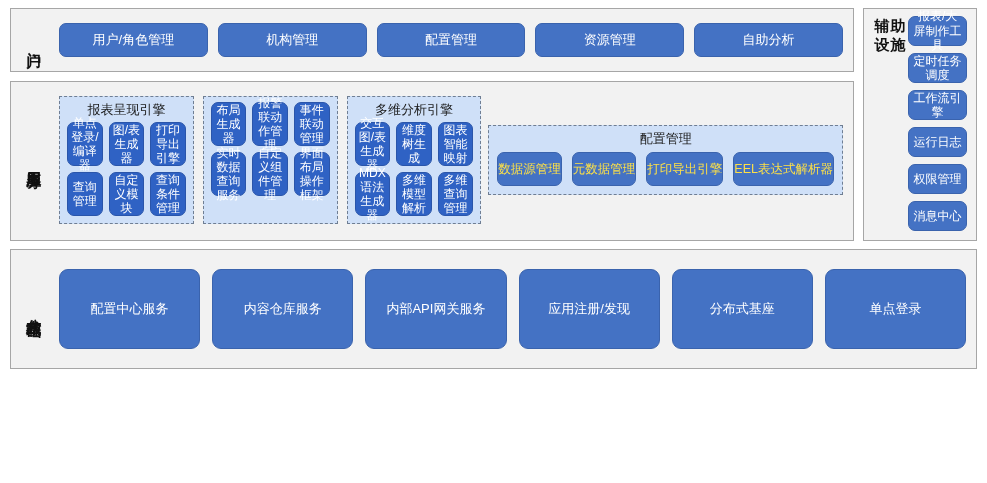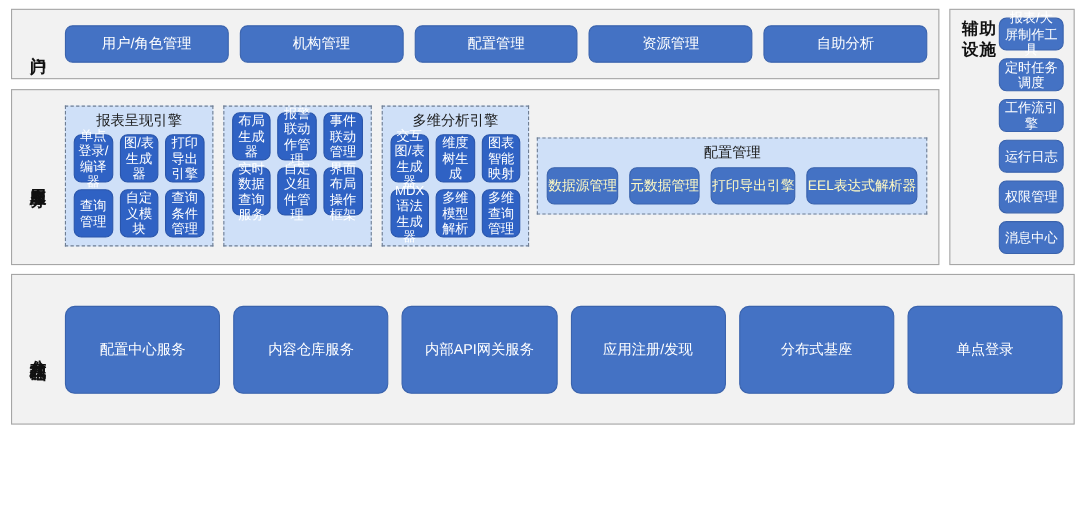--- a/index.html
+++ b/index.html
@@ -172,21 +172,21 @@
   }
   .config-btn {
     flex: 1 1 0;
     height: 34px;
     display: flex;
     align-items: center;
     justify-content: center;
     background: #4472c4;
     border: 1px solid #3a63ad;
     border-radius: 7px;
-    color: #fef9c3;
+    color: #fde047;
     font-size: 12.5px;
     white-space: nowrap;
     box-sizing: border-box;
   }
 
   
   .aux {
     flex: 0 0 auto;
     width: 114px;
     background: #f2f2f2;
@@ -224,21 +224,21 @@
     display: flex;
     align-items: center;
     justify-content: center;
     padding: 2px 3px;
     box-sizing: border-box;
   }
 
   
   .distbase {
     flex: 0 0 auto;
-    height: 137px;
+    height: 120px;
   }
   .distbase .band-body {
     gap: 12px;
     padding: 0 10px 0 2px;
   }
   .dist-btn {
     flex: 1 1 0;
     height: 80px;
     display: flex;
     align-items: center;

